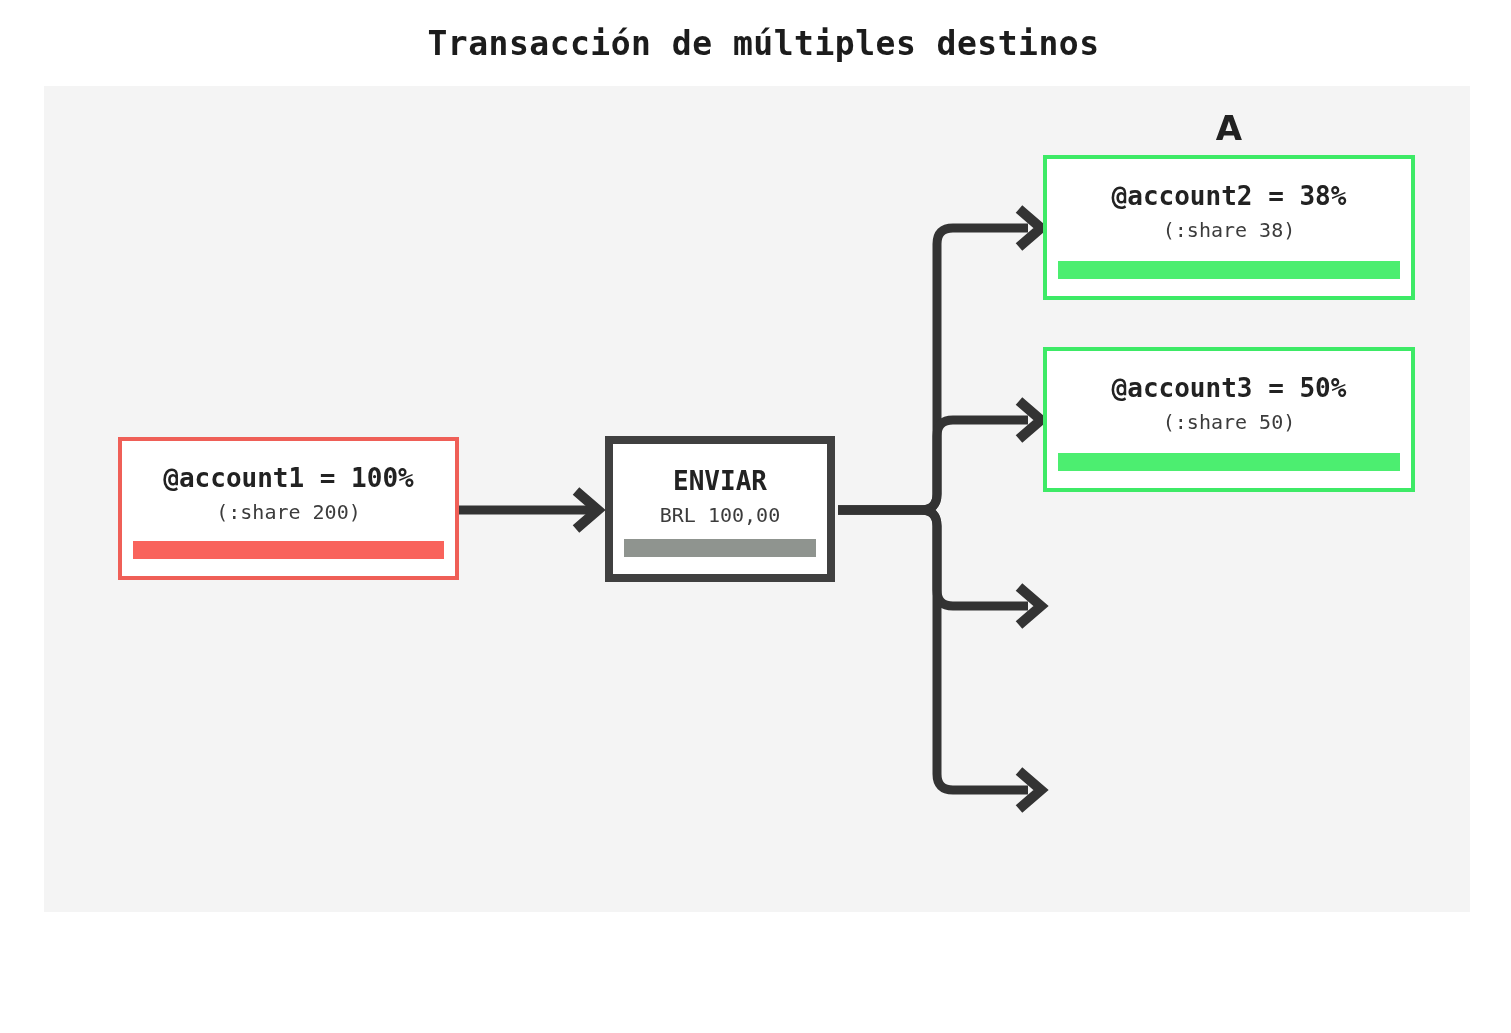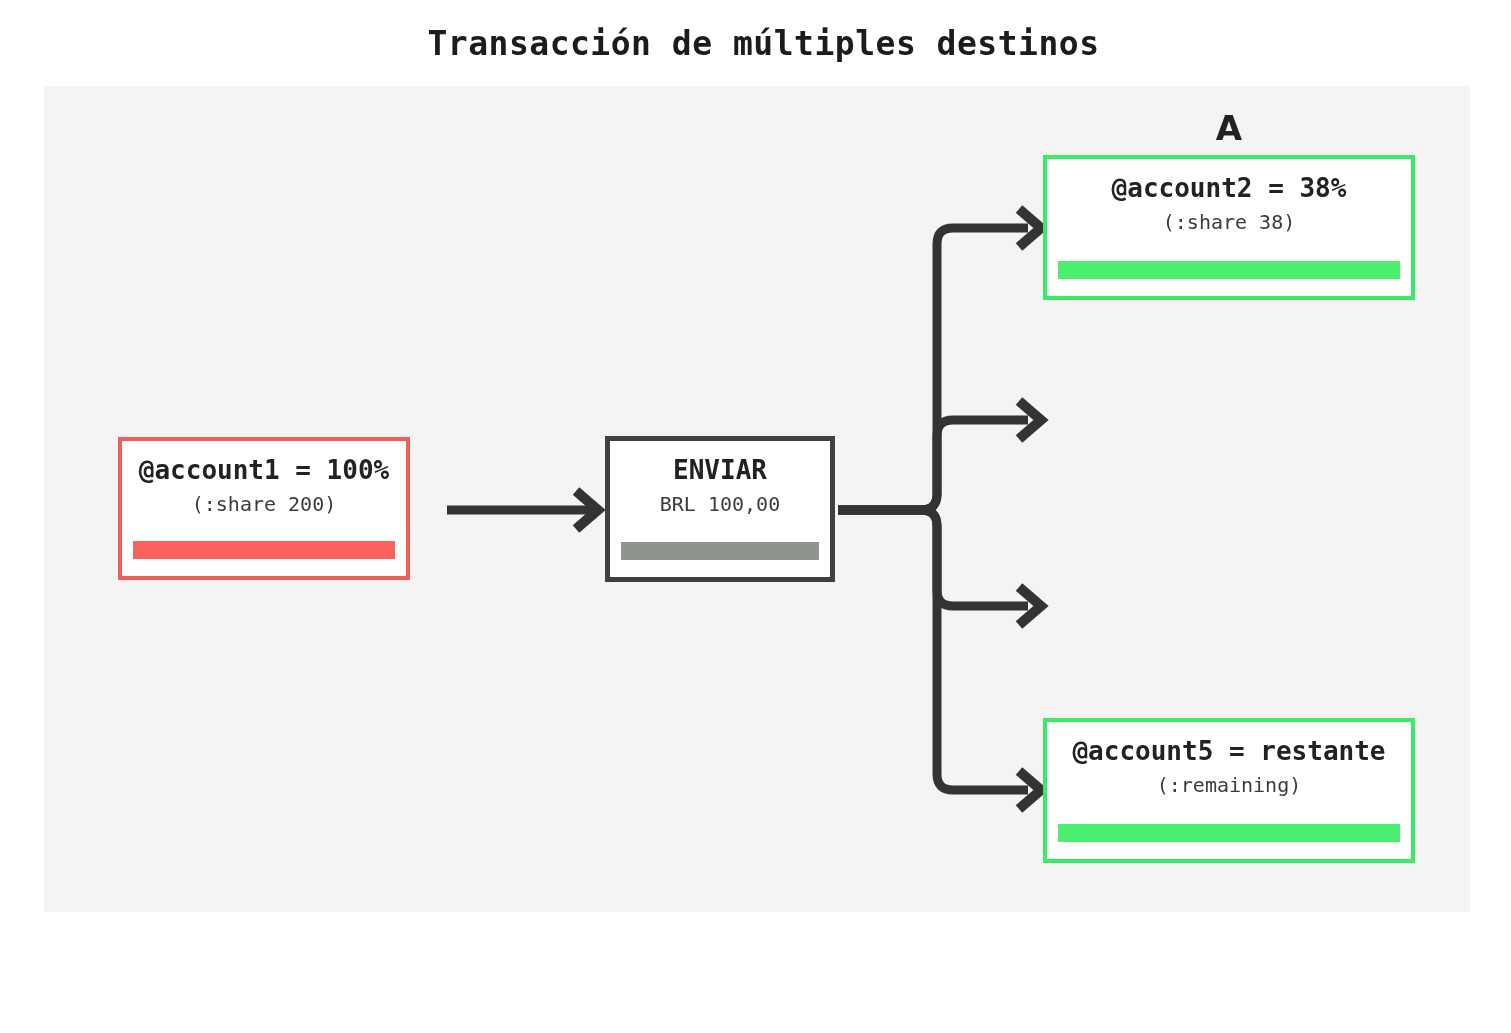--- a/index.html
+++ b/index.html
@@ -24,30 +24,30 @@
     position:absolute; text-align:center;
     font-family:"DejaVu Sans","Liberation Sans",sans-serif;
     font-weight:bold; font-size:34px; color:#222222;
   }
   .label-de { left:118px; top:390px; width:329px; }
   .label-a  { left:1043px; top:108px; width:372px; }
 
   .node {
     position:absolute; box-sizing:border-box; background:#ffffff;
     display:flex; flex-direction:column; align-items:center;
-    padding-top:12px; text-align:center;
+    padding-top:20px; text-align:center;
   }
   .node .line1 { font-weight:bold; font-size:26px; line-height:34px; color:#222222; white-space:pre; }
   .node .line2 { font-weight:normal; font-size:20px; line-height:34px; color:#3c3c3c; white-space:pre; }
   .node .bar { position:absolute; left:11px; right:11px; bottom:17px; height:18px; }
 
-  .source-node    { left:118px;  top:437px; width:292px; height:143px; border:4px solid #ef5f57; }
+  .source-node    { left:118px;  top:437px; width:341px; height:143px; border:4px solid #ef5f57; }
   .source-node .bar { background:#f9635c; }
 
-  .operation-node { left:605px;  top:436px; width:230px; height:146px; border:5px solid #404040; }
+  .operation-node { left:605px;  top:436px; width:230px; height:146px; border:8px solid #404040; }
   .operation-node .bar { background:#8f948f; }
 
   .dest-node { left:1043px; width:372px; height:145px; border:4px solid #3dea66; }
   .dest-node .bar { background:#4cee70; }
   .dest-1 { top:155px; }
   .dest-2 { top:347px; }
   .dest-3 { top:533px; }
   .dest-4 { top:718px; }
 
   .logo {
@@ -92,22 +92,22 @@
     <div class="line2">BRL 100,00</div>
     <div class="bar"></div>
   </div>
 
   <div class="node dest-node dest-1">
     <div class="line1">@account2 = 38%</div>
     <div class="line2">(:share 38)</div>
     <div class="bar"></div>
   </div>
 
+  <div class="node dest-node dest-2">
+    <div class="line1">@account3 = 50%</div>
+    <div class="line2">(:share 50)</div>
+    <div class="bar"></div>
+  </div>
 
 
-  <div class="node dest-node dest-4">
-    <div class="line1">@account5 = restante</div>
-    <div class="line2">(:remaining)</div>
-    <div class="bar"></div>
-  </div>
 
 
 </div>
 
 </body></html>

